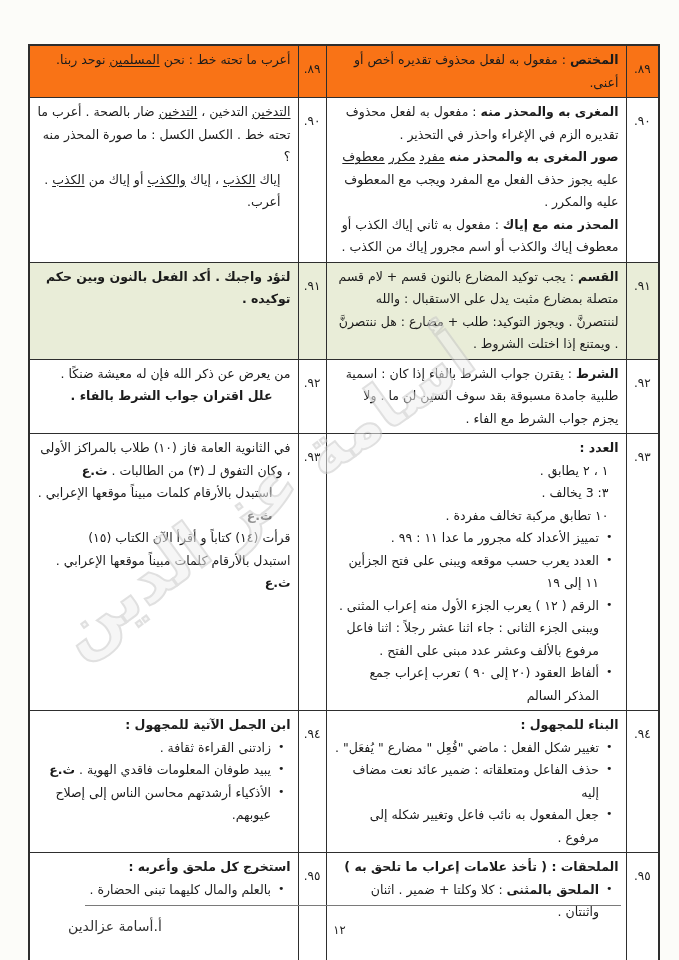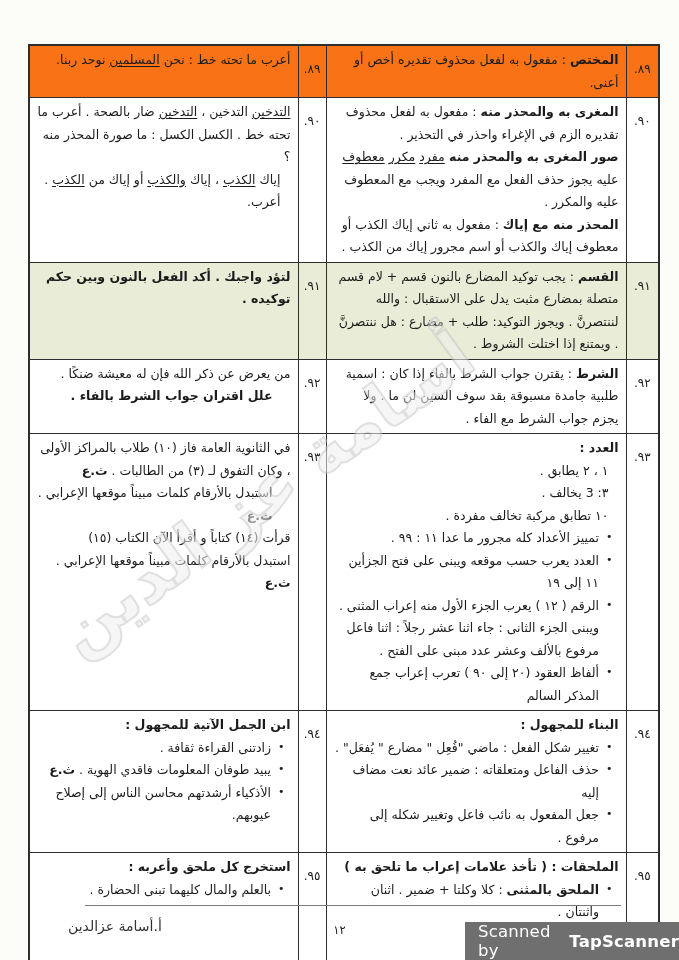--- a/index.html
+++ b/index.html
@@ -206,17 +206,14 @@
     </tr>
   </tbody>
     </table>
 
   <div class="watermark">أسامة عز الدين</div>
 
   <div class="foot-line"></div>
   <div class="pagenum">١٢</div>
   <div class="author">أ.أسامة عزالدين</div>
 
-  <div class="scan-banner">
-    <span>Scanned by </span>&nbsp;<b>TapScanner</b>
-  </div>
 
 </div>
 
 </body></html>

